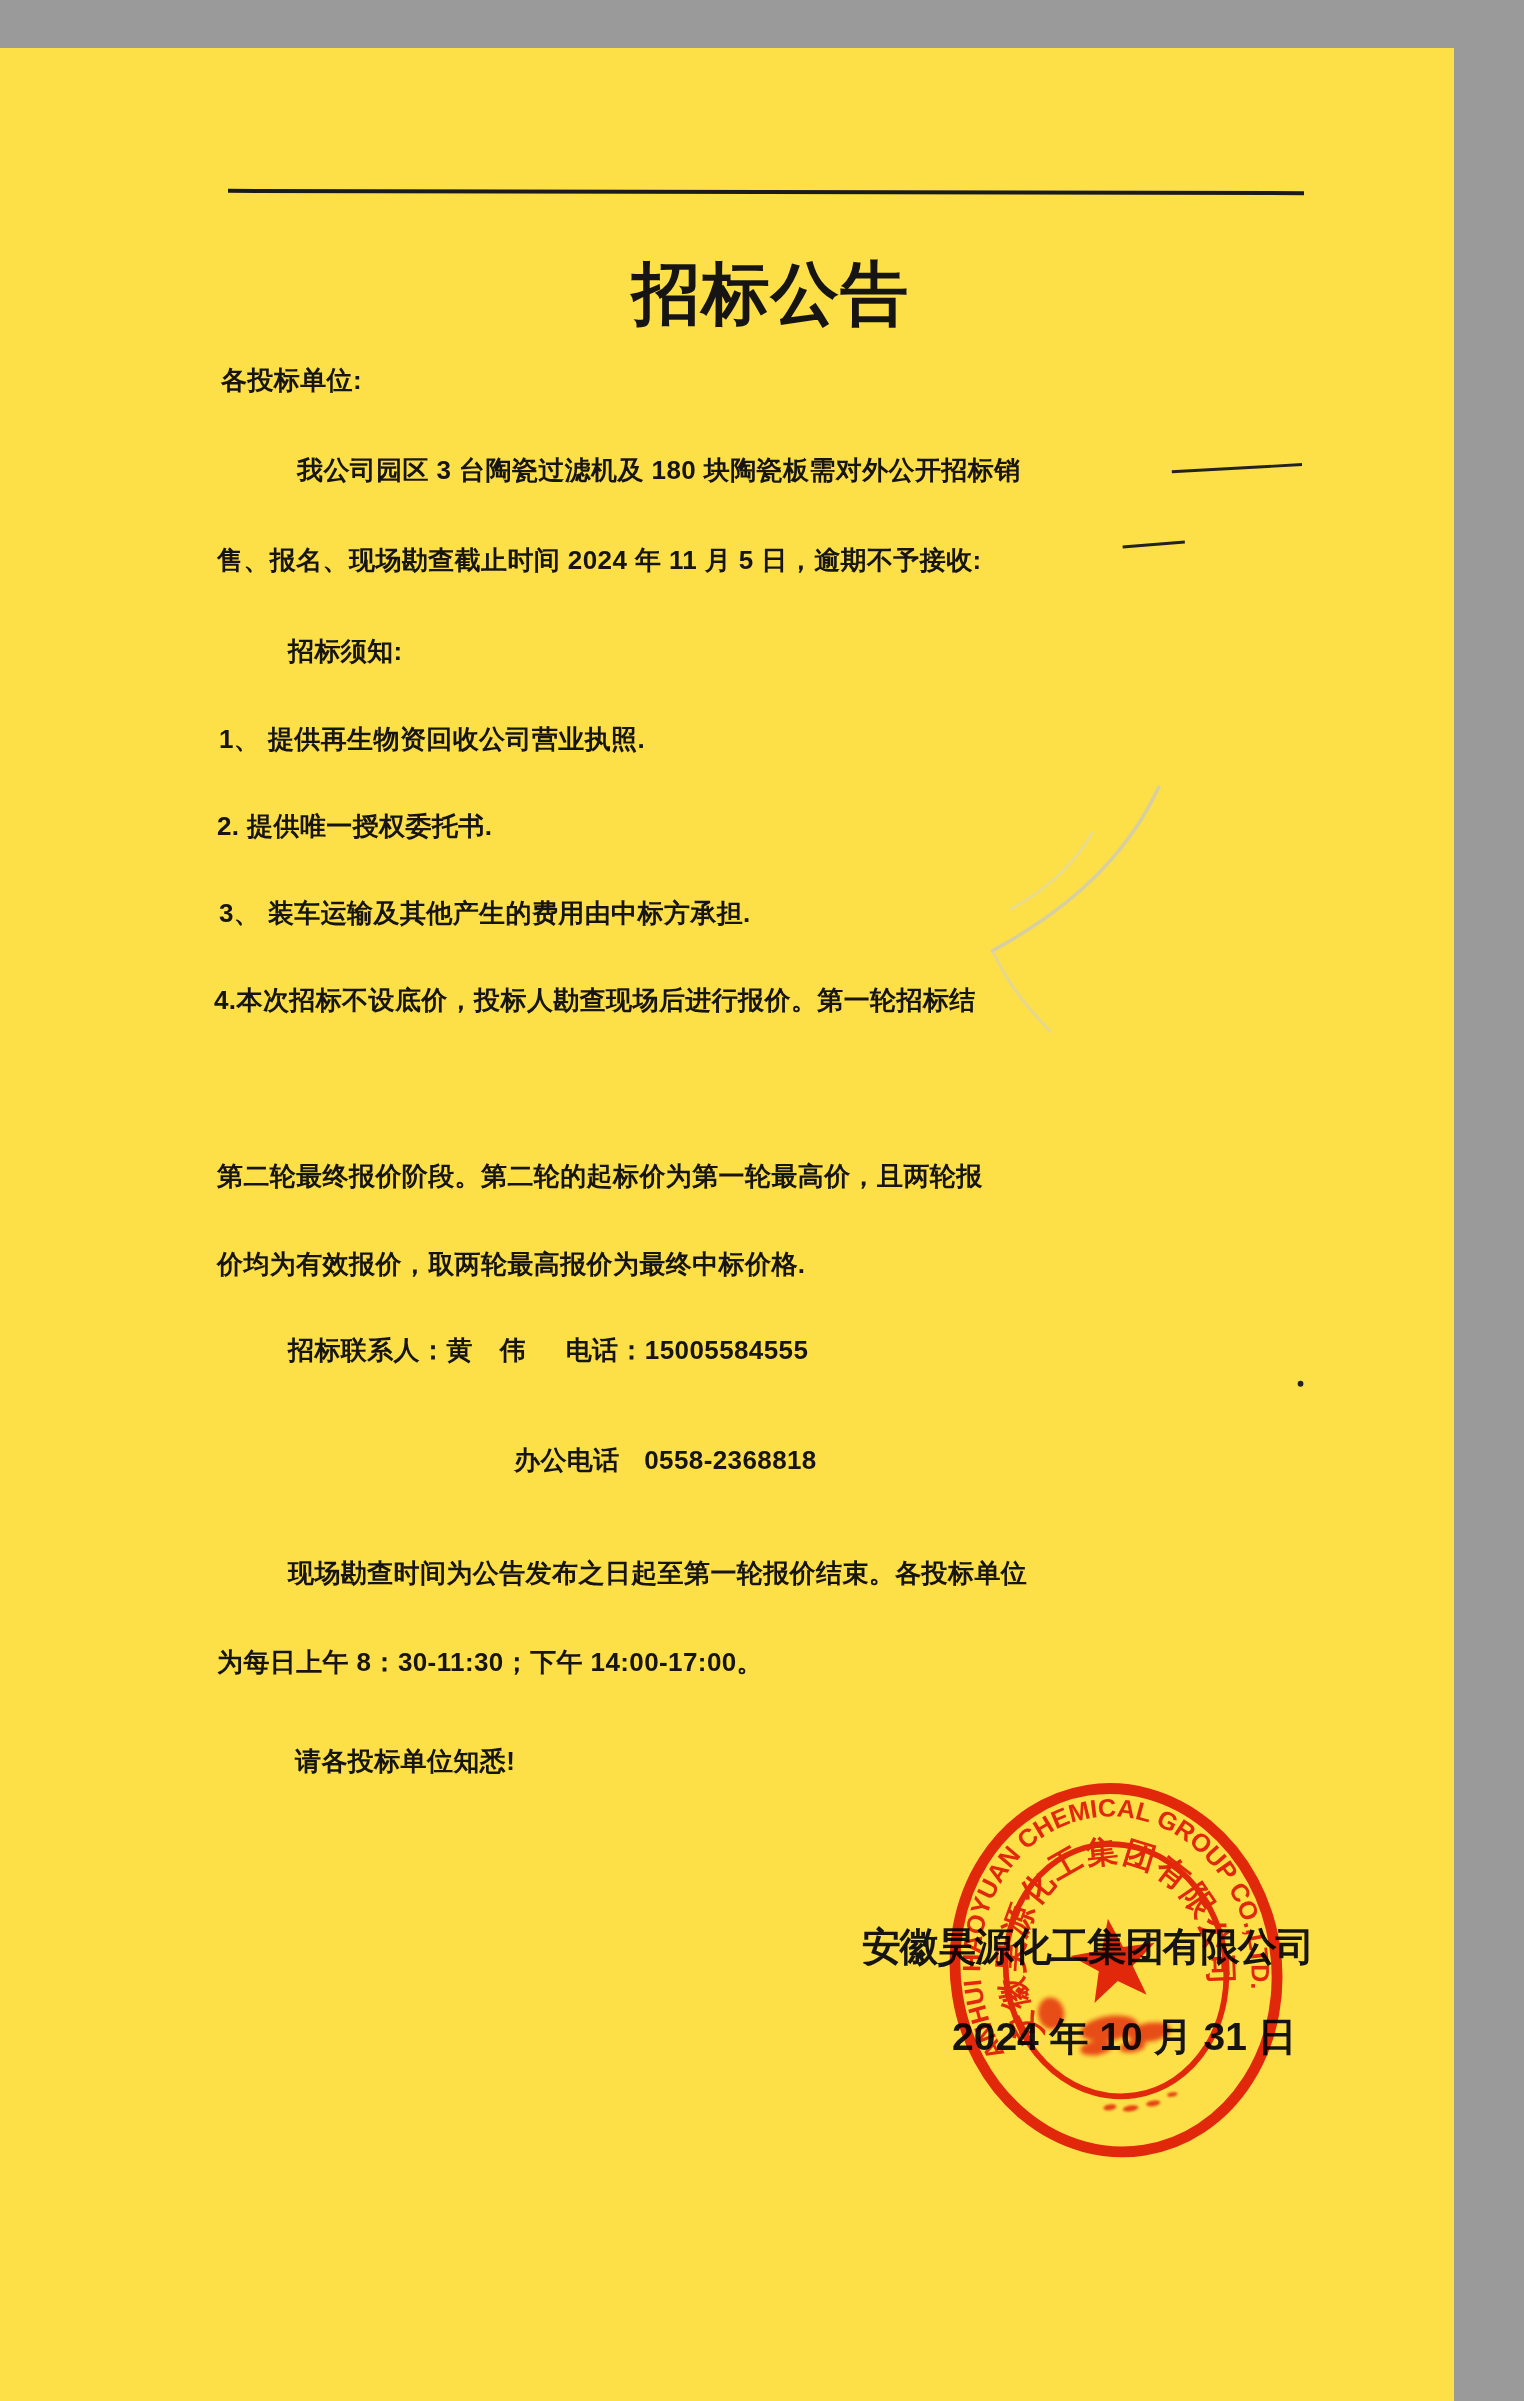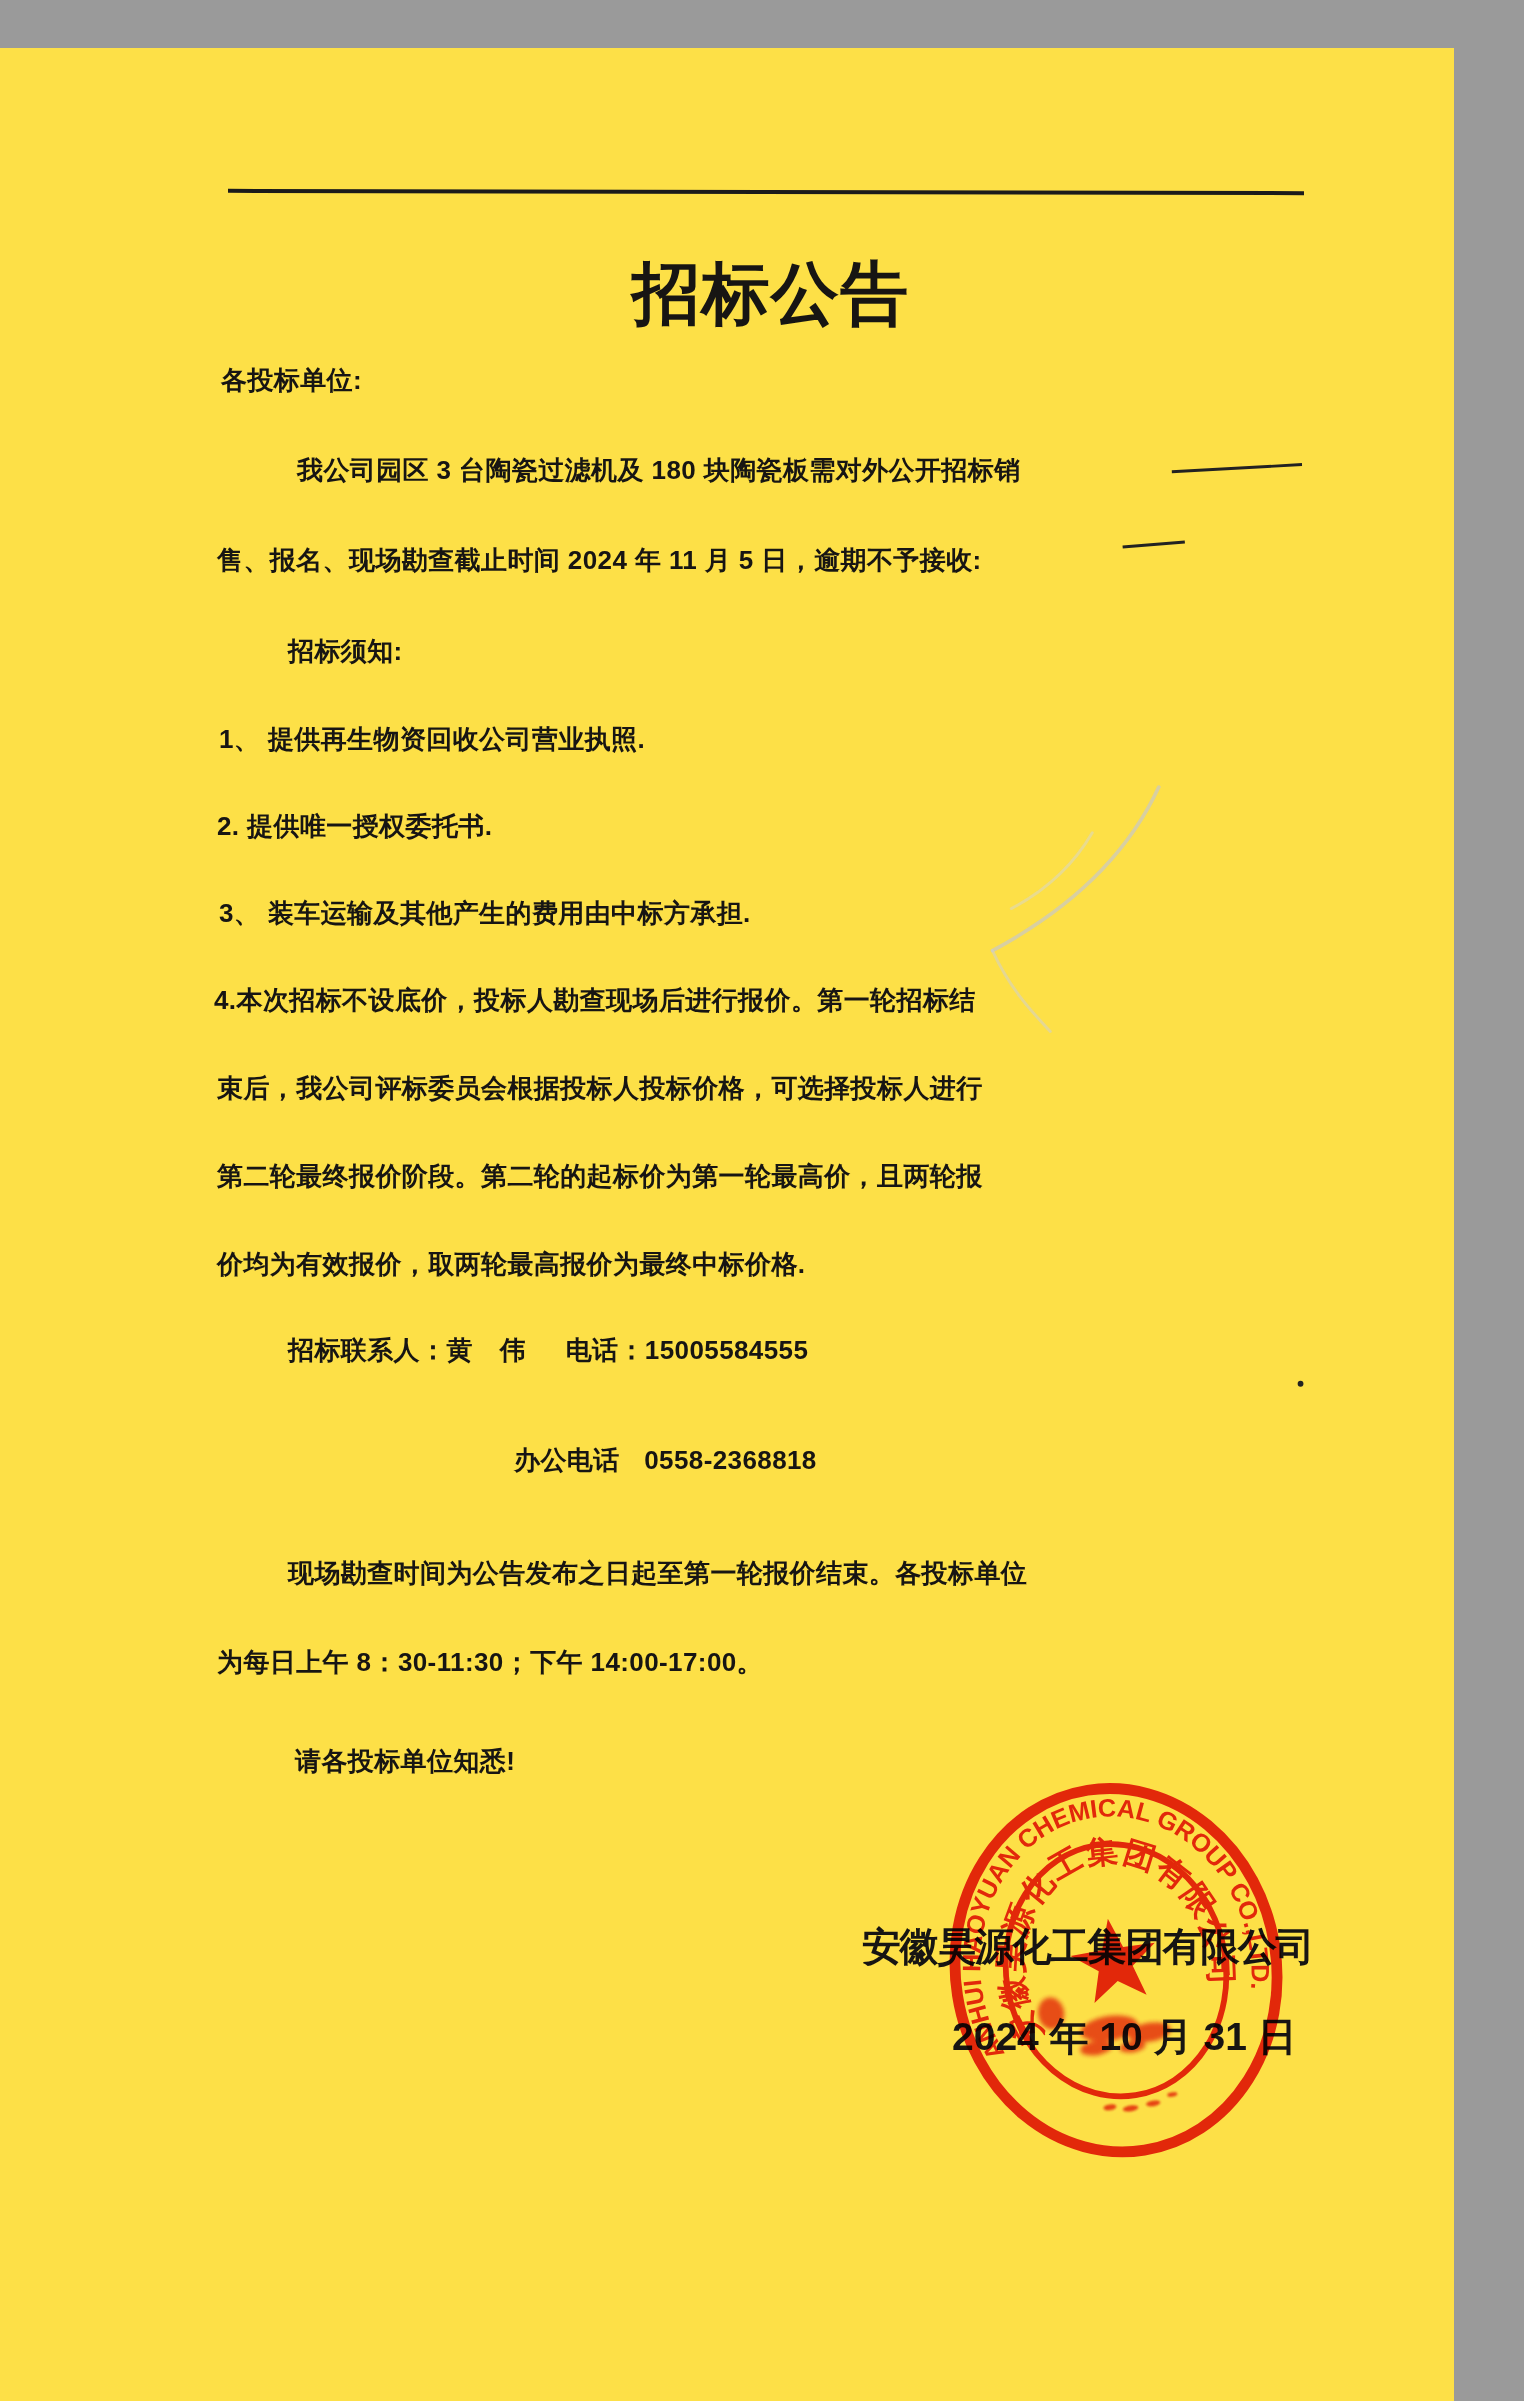--- a/index.html
+++ b/index.html
@@ -59,21 +59,20 @@
 
   <div class="ln" style="left:297px;top:405px">我公司园区 3 台陶瓷过滤机及 180 块陶瓷板需对外公开招标销</div>
   <div class="ln" style="left:217px;top:495px">售、报名、现场勘查截止时间 2024 年 11 月 5 日，逾期不予接收:</div>
 
   <div class="ln" style="left:288px;top:586px">招标须知:</div>
 
   <div class="ln" style="left:219px;top:674px">1、 提供再生物资回收公司营业执照.</div>
   <div class="ln" style="left:217px;top:761px">2. 提供唯一授权委托书.</div>
   <div class="ln" style="left:219px;top:848px">3、 装车运输及其他产生的费用由中标方承担.</div>
   <div class="ln" style="left:214px;top:935px">4.本次招标不设底价，投标人勘查现场后进行报价。第一轮招标结</div>
-  <div class="ln" style="left:217px;top:1023px">束后，我公司评标委员会根据投标人投标价格，可选择投标人进行</div>
   <div class="ln" style="left:217px;top:1199px">价均为有效报价，取两轮最高报价为最终中标价格.</div>
   <div class="ln" style="left:217px;top:1111px">第二轮最终报价阶段。第二轮的起标价为第一轮最高价，且两轮报</div>
 
   <div class="ln" style="left:288px;top:1285px">
     <span>招标联系人：</span><span class="name-gap">黄 伟</span><span class="contact-gap"></span><span>电话：</span><span>15005584555</span>
   </div>
 
   <div class="ln" style="left:514px;top:1395px">
     <span>办公电话</span><span class="office-gap"></span><span>0558-2368818</span>
   </div>

